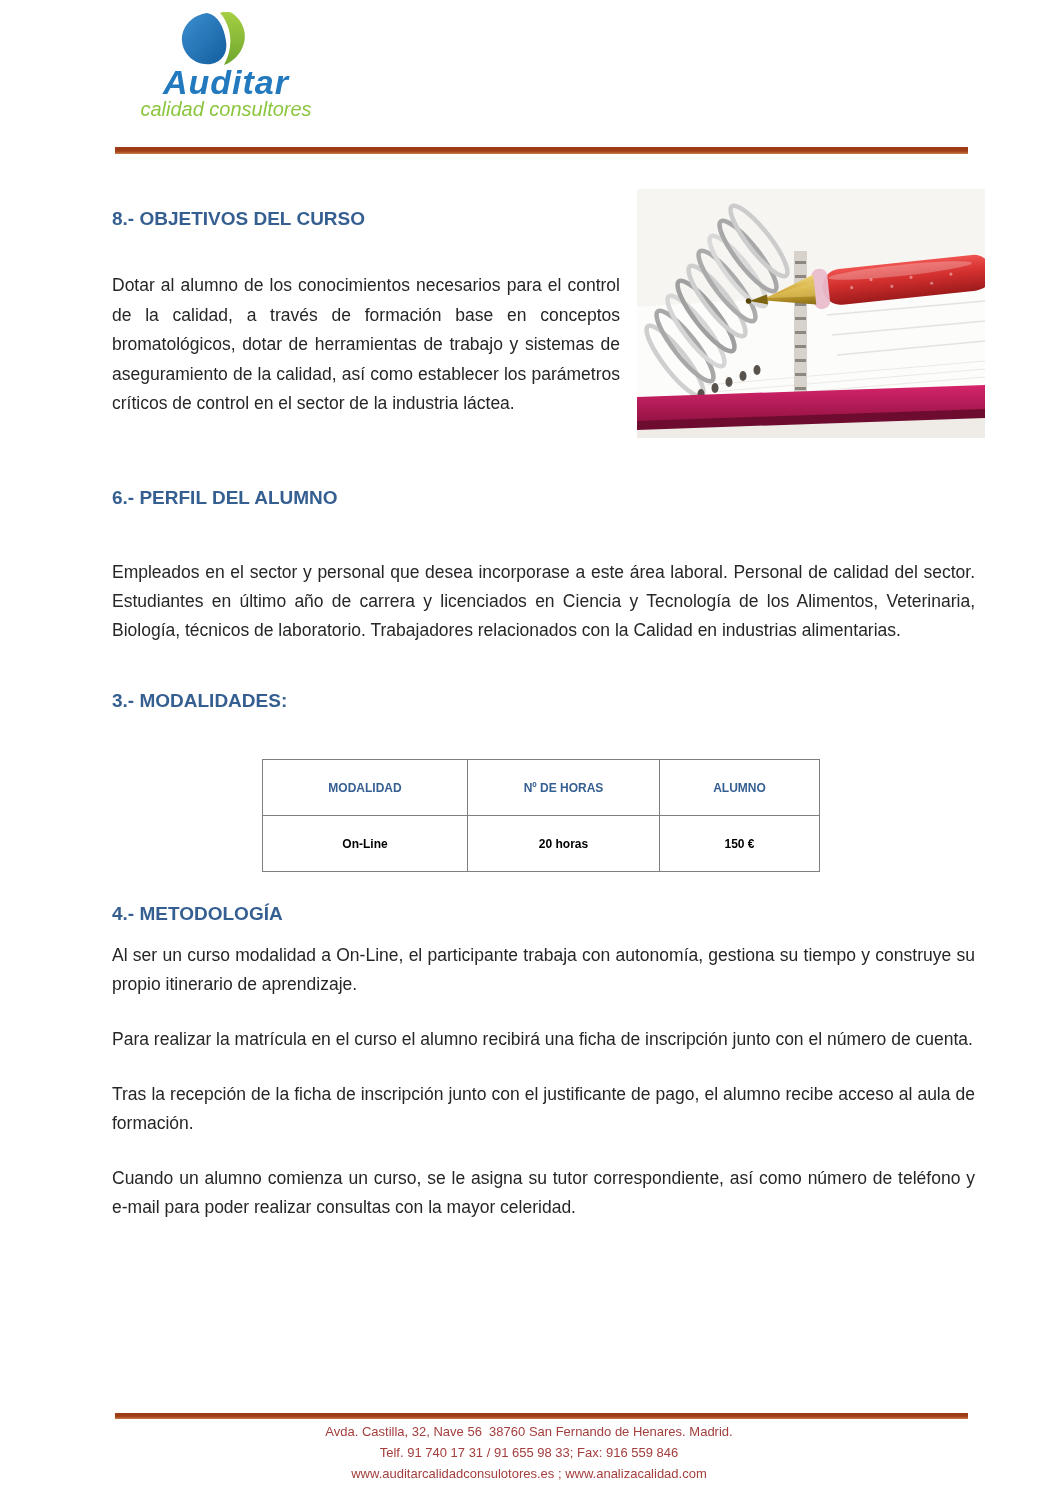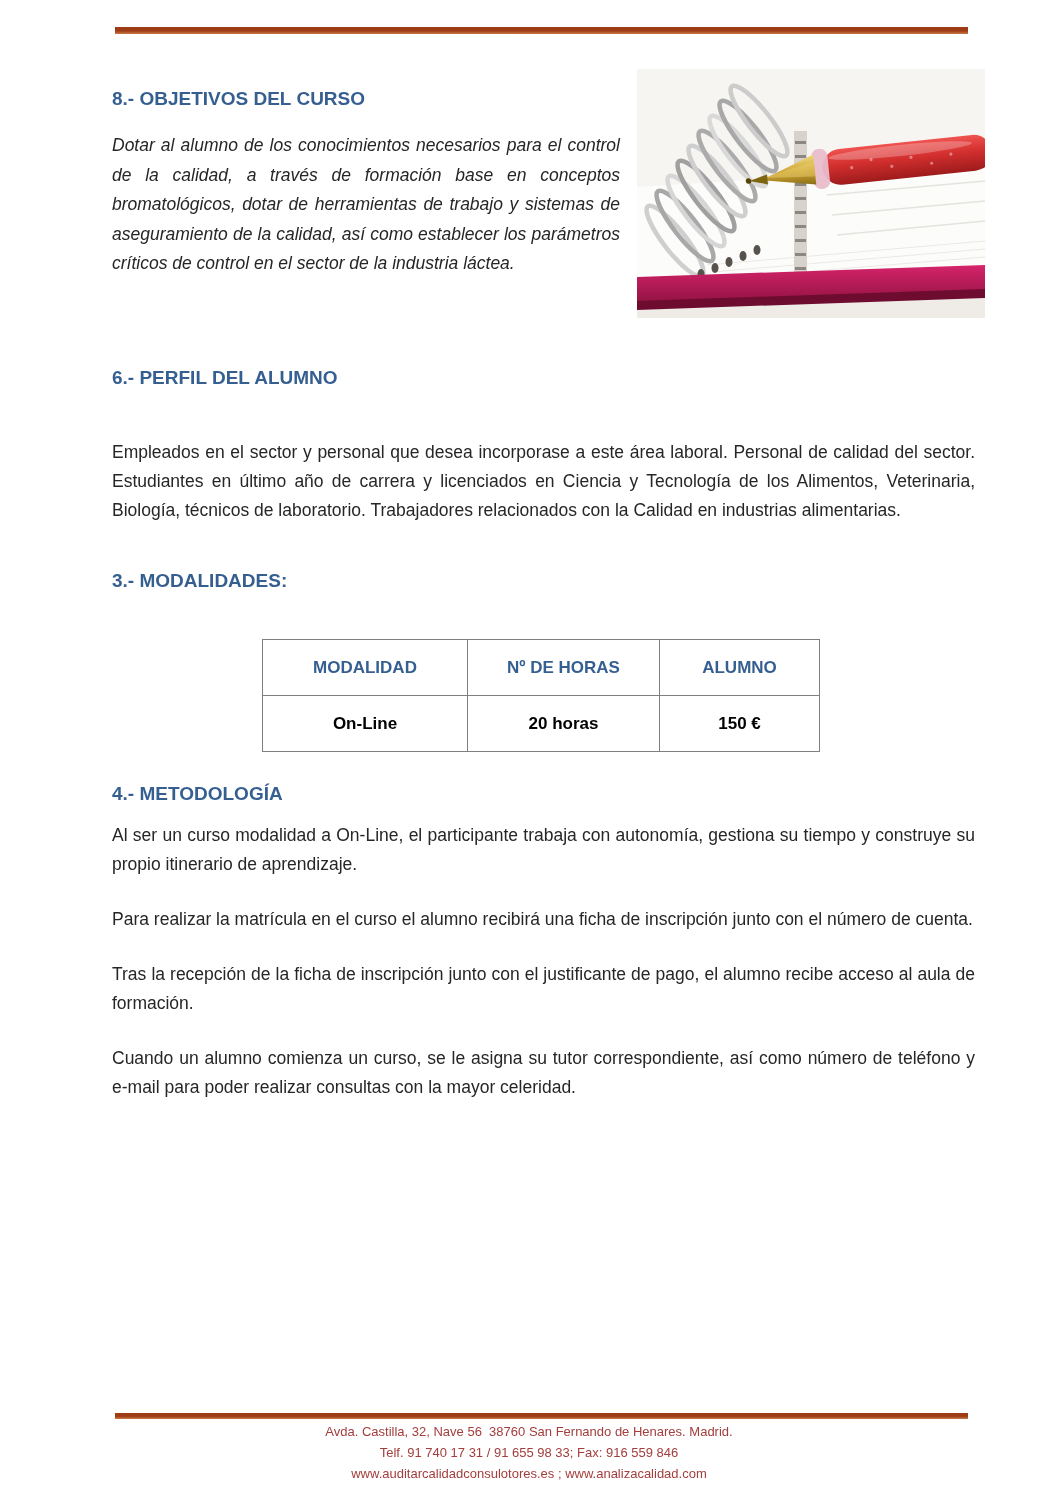--- a/index.html
+++ b/index.html
@@ -22,46 +22,64 @@
   .banner { margin:32px 0 0 102px; width:868px; height:100px;
             background:#E9E9E9; border:2px solid #ABABAB;
             display:flex; align-items:center; justify-content:center; }
   .banner .t1 { font-size:31px;   font-weight:bold; color:#2E5B97; margin-right:9px; }
   .banner .t2 { font-size:26.5px; font-weight:bold; color:#2E5B97; }
   
   section { margin-left:112px; width:863px; }
   h2 { font-size:19px; line-height:24px; font-weight:bold; color:#365F91; margin:0; }
   p  { margin:0; font-size:17.5px; line-height:29px; text-align:justify; }
   .sec1 { position:relative; margin-top:53px; min-height:232px; }
-  .sec1 p { width:508px; margin-top:20px; line-height:29.5px;font-style:italic; }
+  .sec1 p { width:508px; margin-top:40px; line-height:29.5px; }
   .photo { position:absolute; top:-18px; left:525px; }
   .sec2 { margin-top:47px; }
   .sec2 p { margin-top:48px; }
   .sec3 { margin-top:44px; }
   .modal-table { border-collapse:collapse; margin:46px 0 0 150px; }
   .modal-table th, .modal-table td {
     border:1.6px solid #7F7F7F; text-align:center; vertical-align:middle;
-    font-size:17px; font-weight:bold; height:55px; padding:0; }
+    font-size:12px; font-weight:bold; height:55px; padding:0; }
   .modal-table th { color:#365F91; }
   .modal-table td { color:#000000; }
   .c1 { width:204px; } .c2 { width:191px; } .c3 { width:159px; }
   .sec4 { margin-top:30px; }
   .sec4 p { margin-top:26px; }
   .sec4 p:first-of-type { margin-top:15px; }
   
   .footer { position:absolute; left:0; top:1413px; width:1058px; }
   .footer .rule { height:6px; }
   .footer p { margin:5px 0 0 0; text-align:center; color:#A33E3C;
               font-size:13px; line-height:16px; white-space:pre-wrap; font-weight:normal; }
 </style>
 </head>
 <body>
 
 <div class="page">
 
+  <div class="logo">
+    <svg width="92" height="54" viewBox="0 0 92 54">
+      <defs>
+        <linearGradient id="blG" x1="0" y1="0" x2="1" y2="1">
+          <stop offset="0" stop-color="#3C8FD0"></stop>
+            <stop offset="1" stop-color="#135E9E"></stop>
+        </linearGradient>
+        <linearGradient id="grG" x1="0" y1="0" x2="0" y2="1">
+          <stop offset="0" stop-color="#A6CF44"></stop>
+            <stop offset="1" stop-color="#6FA62C"></stop>
+        </linearGradient>
+      </defs>
+      <path d="M27,1 C12,3 1,15 2,29 C3,43 16,54 31,52 C42,50 48,41 46,29 C44,15 38,3 27,1 Z" fill="url(#blG)"></path>
+      <path d="M52,1 C62,8 67,19 64,31 C61,42 53,50 44,53 C50,42 52,30 49,18 C47,11 44,5 40,1 C44,-1 48,-1 52,1 Z" fill="url(#grG)"></path>
+    </svg>
+    <div class="brand">Auditar</div>
+    <div class="tagline">calidad consultores</div>
+  </div>
 
   <div class="rule top-rule"></div>
 
 
   <section class="sec1">
     <h2>8.- OBJETIVOS DEL CURSO</h2>
     <p>Dotar al alumno de los conocimientos necesarios para el control de la calidad, a través de formación base en conceptos bromatológicos, dotar de herramientas de trabajo y sistemas de aseguramiento de la calidad, así como establecer los parámetros críticos de control en el sector de la industria láctea.</p>
 
     <svg class="photo" width="348" height="249" viewBox="0 0 348 249">
       <defs>

